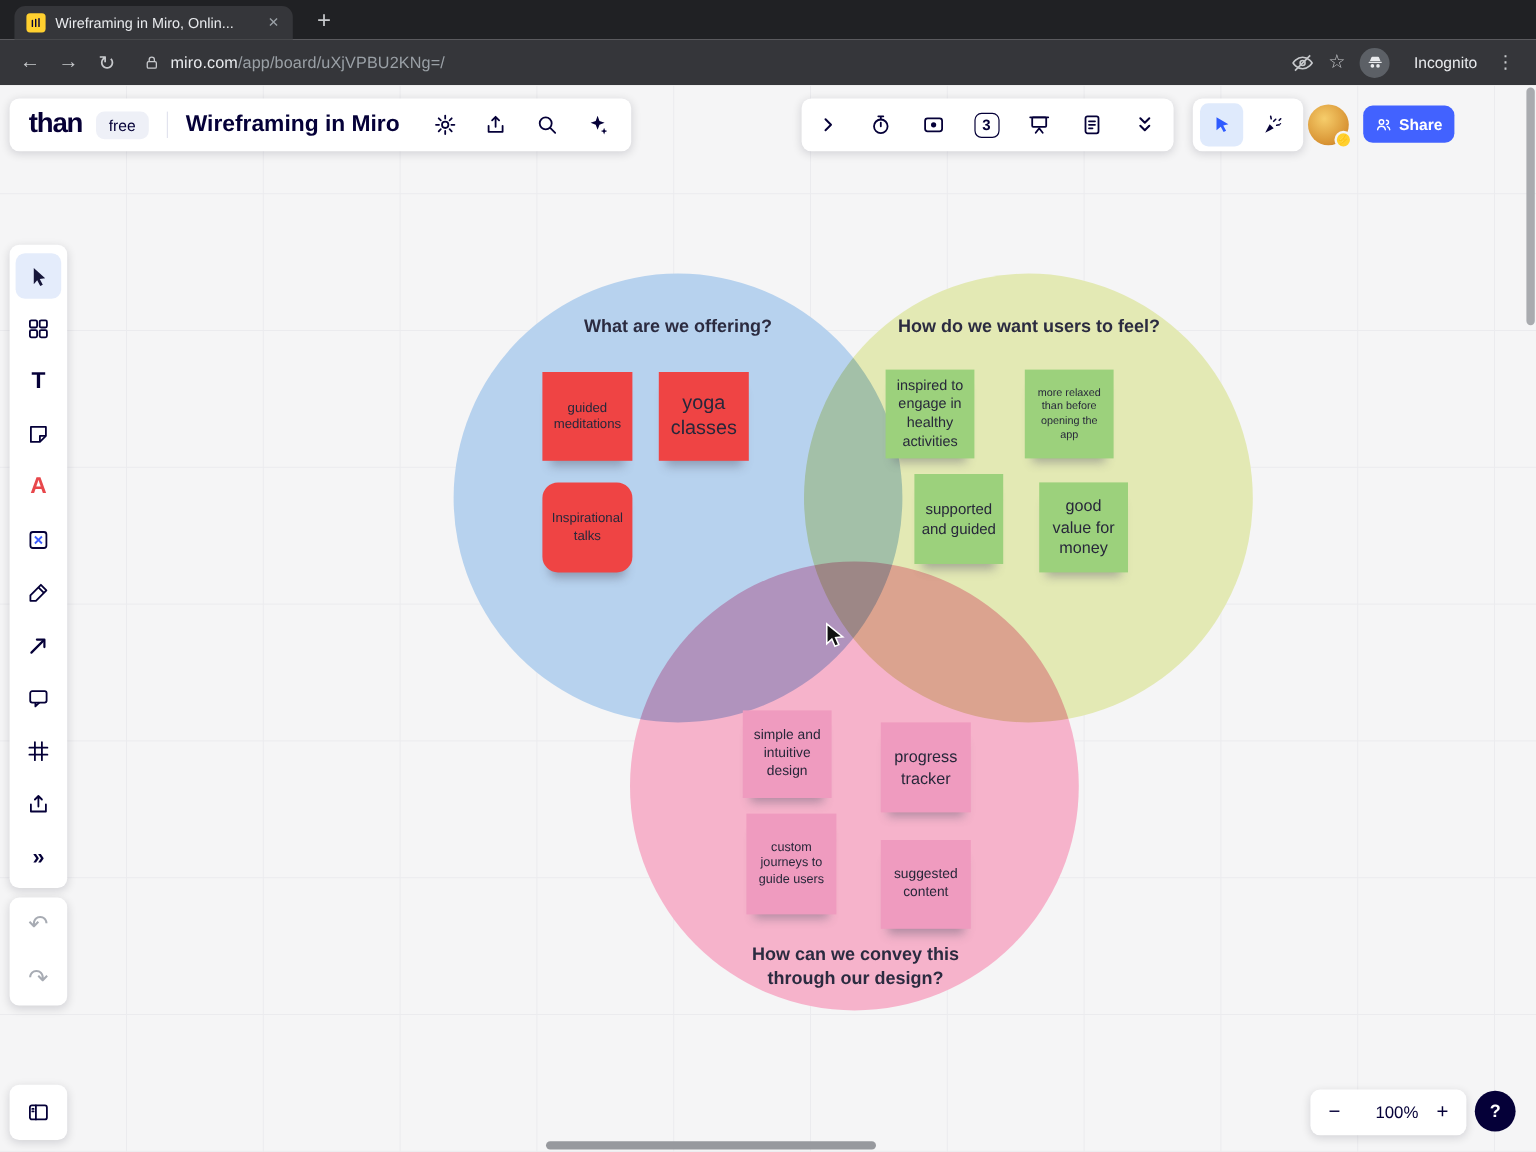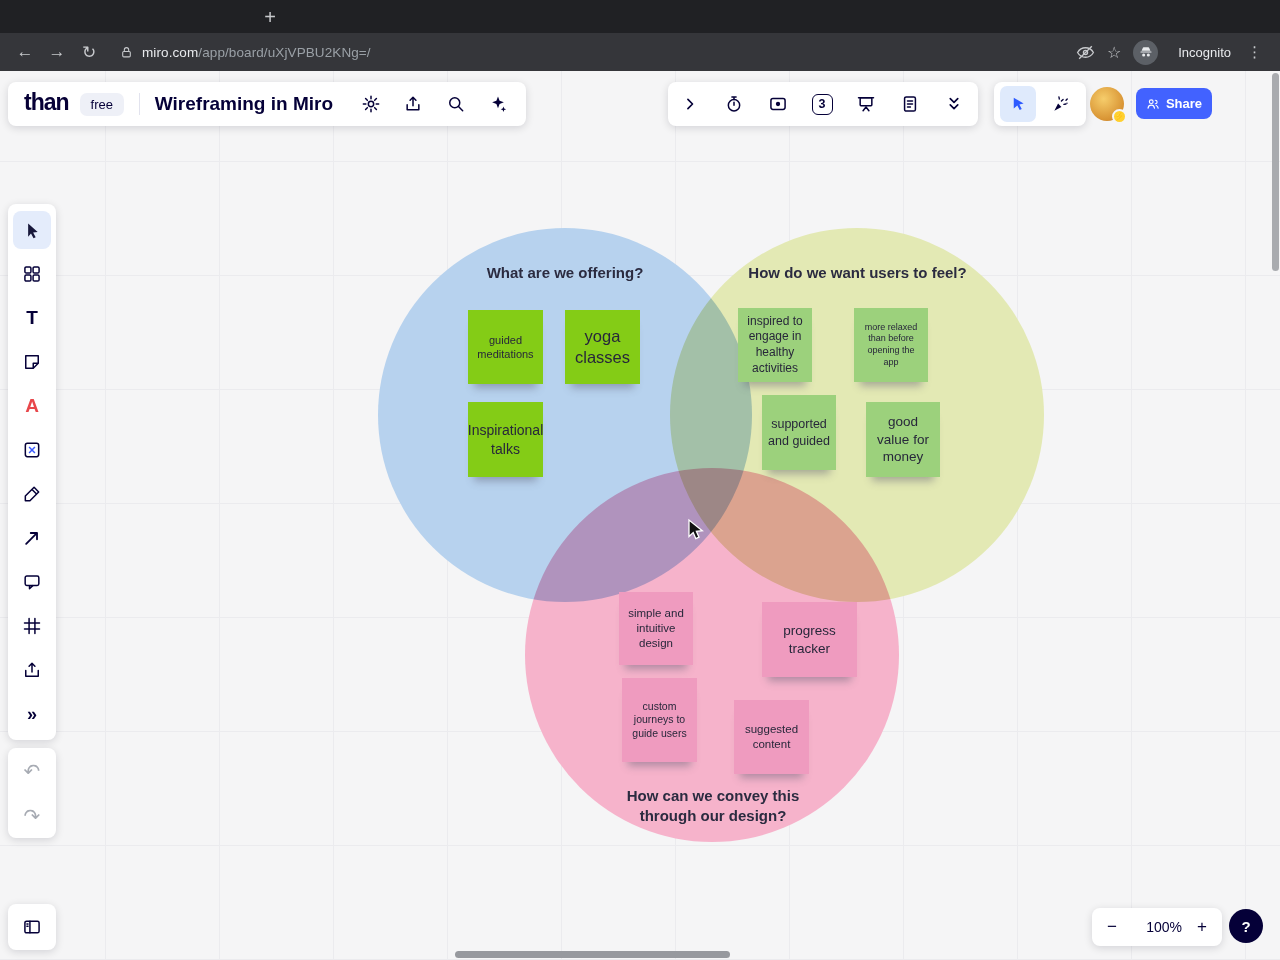--- a/index.html
+++ b/index.html
@@ -52,21 +52,21 @@
   .c-pink  { left:525px; top:468px; background:#f6b3cb; }
 
   .venn-label { position:absolute; font-weight:700; font-size:15px; color:#2b2b40; text-align:center; line-height:1.35; }
   .vl-1 { left:455px; top:263px; width:220px; }
   .vl-2 { left:740px; top:263px; width:235px; }
   .vl-3 { left:617px; top:786px; width:192px; }
 
   .note { position:absolute; display:flex; align-items:center; justify-content:center; text-align:center;
           padding:5px; color:#27273a; line-height:1.3;
           box-shadow:0 10px 8px -6px rgba(90,90,110,.45); }
-  .note-blue  { background:#84cc16;margin-left:16px; }
+  .note-blue  { background:#ef4444; }
   .note-green { background:#9cd17c; }
   .note-pink  { background:#ef9bbf; }
 
   .mouse-cursor { position:absolute; left:685px; top:518px; pointer-events:none; }
 
   
   .island { position:absolute; background:#fff; border-radius:8px; box-shadow:0 2px 8px rgba(9,9,30,.14); }
 
   .hdr { left:8px; top:82px; width:518px; height:44px; display:flex; align-items:center; padding:0 12px 0 16px; gap:11px; }
   .logo { font-size:23px; font-weight:700; color:#070036; letter-spacing:-1px; line-height:1; padding-bottom:3px;}
@@ -114,20 +114,29 @@
               background:#050038; color:#fff; font-size:15px; font-weight:700;
               display:flex; align-items:center; justify-content:center; }
 
   .h-thumb { position:absolute; left:455px; top:951px; width:275px; height:7px; border-radius:4px; background:#97999e; }
   .v-thumb { position:absolute; left:1272px; top:73px; width:7px; height:198px; border-radius:4px; background:#a9abaf; }
 </style>
 </head>
 <body>
 
 <div class="tabstrip">
+  <div class="tab">
+    <span class="tab-favicon">
+      <svg width="12" height="12" viewBox="0 0 24 24" fill="none" stroke="#050038" stroke-width="2.4" stroke-linecap="round">
+          <path d="M6 18V8M11.5 18V6.5M17 18V5"></path>
+        </svg>
+    </span>
+    <span class="tab-title">Wireframing in Miro, Onlin...</span>
+    <span class="tab-close">×</span>
+  </div>
   <div class="newtab">+</div>
 </div>
 
 <div class="chrome-toolbar">
   <span class="nav-ic">←</span>
   <span class="nav-ic">→</span>
   <span class="nav-ic">↻</span>
   <div class="addr">
     <span>
       <svg width="13" height="13" viewBox="0 0 24 24" fill="none" stroke="#c7c9cc" stroke-width="2">
@@ -168,27 +177,27 @@
   <div class="circle c-green"></div>
   <div class="circle c-pink"></div>
 </div>
 
 <div class="venn-label vl-1">What are we offering?</div>
 <div class="venn-label vl-2">How do we want users to feel?</div>
 <div class="venn-label vl-3">How can we convey this through our design?</div>
 
 <div class="note note-blue" style="left:452px; top:310px; width:75px; height:74px; font-size:11px;">guided meditations</div>
 <div class="note note-blue" style="left:549px; top:310px; width:75px; height:74px; font-size:16.5px;">yoga classes</div>
-<div class="note note-blue" style="left:452px; top:402px; width:75px; height:75px; font-size:14px;">Inspirational talks</div>
+<div class="note note-blue" style="left:452px; top:402px; width:75px; height:75px; font-size:11px;border-radius:13px;">Inspirational talks</div>
 <div class="note note-green" style="left:738px; top:308px; width:74px; height:74px; font-size:12px;">inspired to engage in healthy activities</div>
 <div class="note note-green" style="left:854px; top:308px; width:74px; height:74px; font-size:9px;">more relaxed than before opening the app</div>
 <div class="note note-green" style="left:762px; top:395px; width:74px; height:75px; font-size:12.5px;">supported and guided</div>
 <div class="note note-green" style="left:866px; top:402px; width:74px; height:75px; font-size:13.5px;">good value for money</div>
 <div class="note note-pink" style="left:619px; top:592px; width:74px; height:73px; font-size:11.5px;">simple and intuitive design</div>
-<div class="note note-pink" style="left:734px; top:602px; width:95px; height:75px; font-size:13.5px;margin-left:28px;">progress tracker</div>
+<div class="note note-pink" style="left:734px; top:602px; width:75px; height:75px; font-size:13.5px;">progress tracker</div>
 <div class="note note-pink" style="left:622px; top:678px; width:75px; height:84px; font-size:10.5px;">custom journeys to guide users</div>
 <div class="note note-pink" style="left:734px; top:700px; width:75px; height:74px; font-size:11.5px;">suggested content</div>
 
 <div class="mouse-cursor">
   <svg width="20" height="24" viewBox="0 0 20 24">
       <path d="M4 2v16.5l4.2-3.9 2.6 6 3.2-1.4-2.6-5.9 5.9-.6z" fill="#111" stroke="#fff" stroke-width="1.3"></path>
     </svg>
 </div>
 
 <div class="island hdr">

